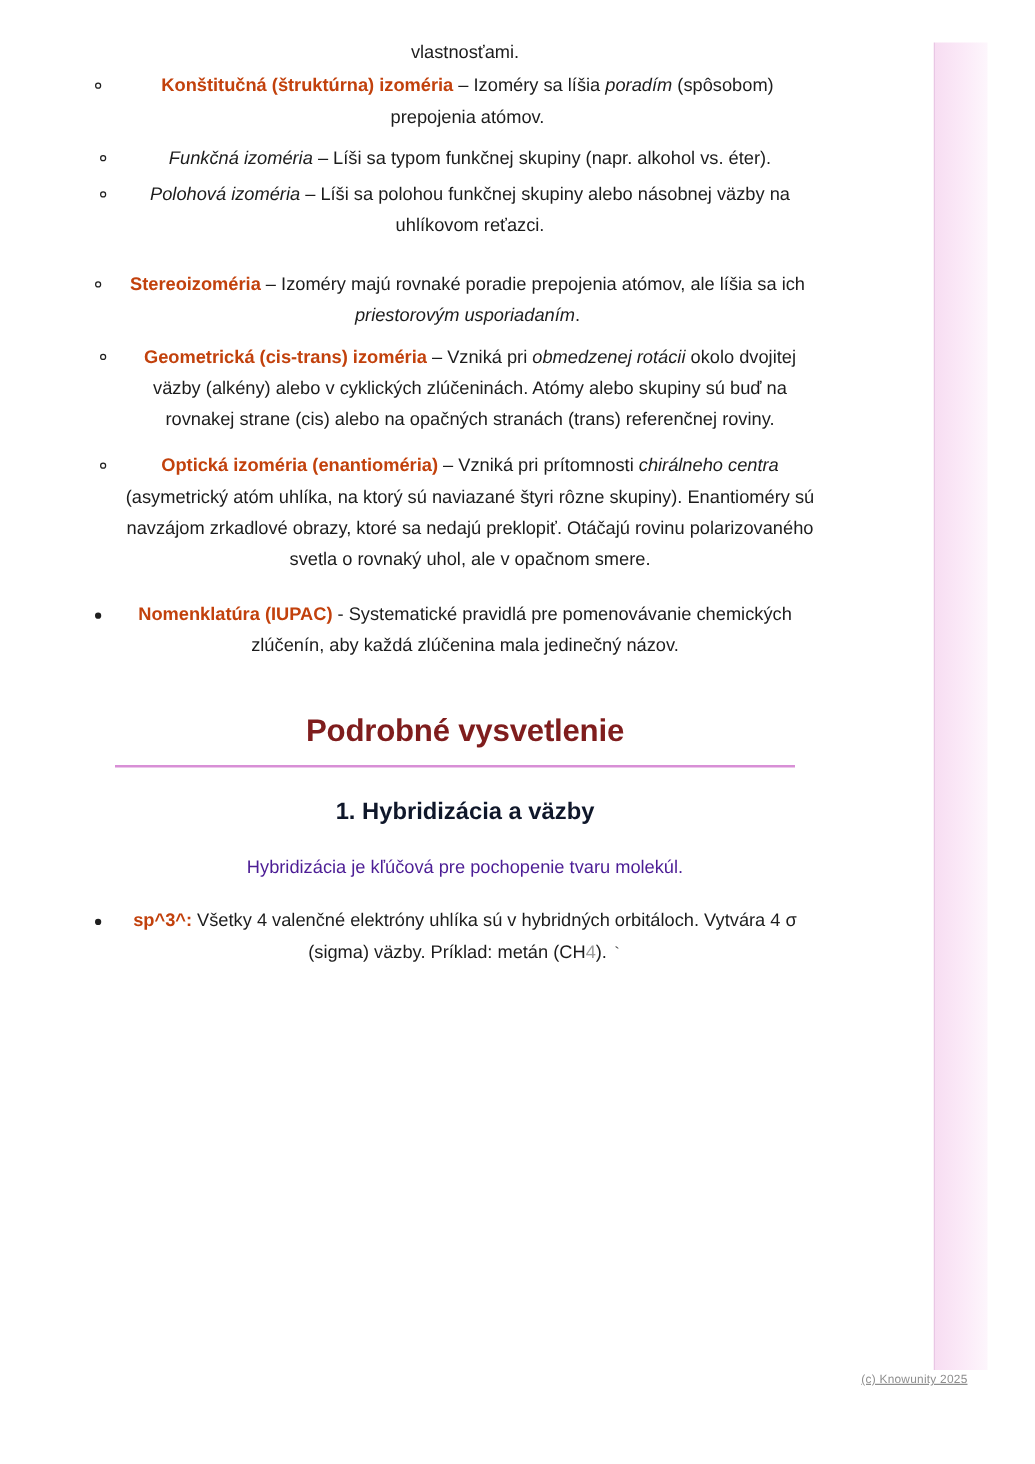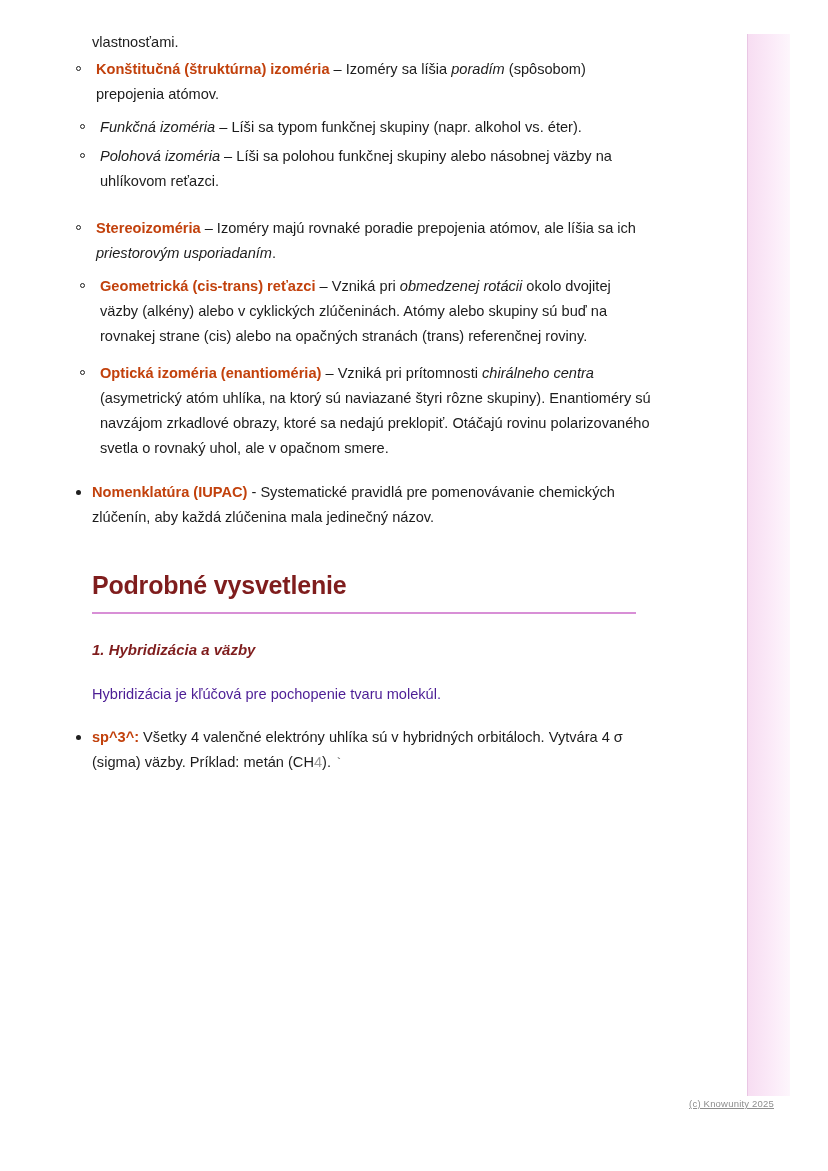--- a/index.html
+++ b/index.html
@@ -25,20 +25,21 @@
     height: 1062px;
     background: linear-gradient(to right, #f7ddf2 0%, #fbeaf8 55%, #fdf6fc 100%);
     border-left: 1px solid #e9c6e4;
   }
 
   .content {
     position: absolute;
     left: 92px;
     top: 30px;
     width: 560px;
+    text-align: center;
   }
   .lead-line {
     font-size: 14.6px;
     line-height: 25px;
     margin: 0 0 2px 0;
   }
 
   ul.lvl {
     list-style: none;
     margin: 0;
@@ -97,26 +98,25 @@
     margin: 40px 0 0 0;
     letter-spacing: -0.2px;
   }
   .title-rule {
     margin-top: 12px;
     height: 1.5px;
     width: 544px;
     background: #d88fd6;
   }
   h2.sub-title {
-    font-size: 15px;
+    font-size: 19px;
     line-height: 24px;
     font-weight: bold;
-    color: #7f1d1d;
+    color: #0f172a;
     margin: 24px 0 0 0;
-    font-style: italic;
   }
   p.body-para {
     font-size: 14.6px;
     line-height: 25px;
     margin: 20px 0 0 0;
     color: #4c1d95;
   }
 
   .mono-backtick {
     font-family: "Liberation Mono", monospace;
@@ -160,21 +160,21 @@
   </ul>
 
   <div class="gap-sm"></div>
 
   <ul class="lvl lvl1">
     <li class="item bullet-circle">
       <b>Stereoizoméria</b><span> – Izoméry majú rovnaké poradie prepojenia atómov, ale líšia sa ich </span><i>priestorovým usporiadaním</i><span>.</span>
 
       <ul class="lvl lvl2" style="margin-top:8px;">
         <li class="item bullet-circle" style="margin-bottom:12px;">
-          <b>Geometrická (cis-trans) reťazci</b><span> – Vzniká pri </span><i>obmedzenej rotácii</i><span> okolo dvojitej väzby (alkény) alebo v cyklických zlúčeninách. Atómy alebo skupiny sú buď na rovnakej strane (cis) alebo na opačných stranách (trans) referenčnej roviny.</span>
+          <b>Geometrická (cis-trans) izoméria</b><span> – Vzniká pri </span><i>obmedzenej rotácii</i><span> okolo dvojitej väzby (alkény) alebo v cyklických zlúčeninách. Atómy alebo skupiny sú buď na rovnakej strane (cis) alebo na opačných stranách (trans) referenčnej roviny.</span>
         </li>
         <li class="item bullet-circle">
           <b>Optická izoméria (enantioméria)</b><span> – Vzniká pri prítomnosti </span><i>chirálneho centra</i><span> (asymetrický atóm uhlíka, na ktorý sú naviazané štyri rôzne skupiny). Enantioméry sú navzájom zrkadlové obrazy, ktoré sa nedajú preklopiť. Otáčajú rovinu polarizovaného svetla o rovnaký uhol, ale v opačnom smere.</span>
         </li>
       </ul>
     </li>
   </ul>
 
   <div class="gap-md"></div>
 

